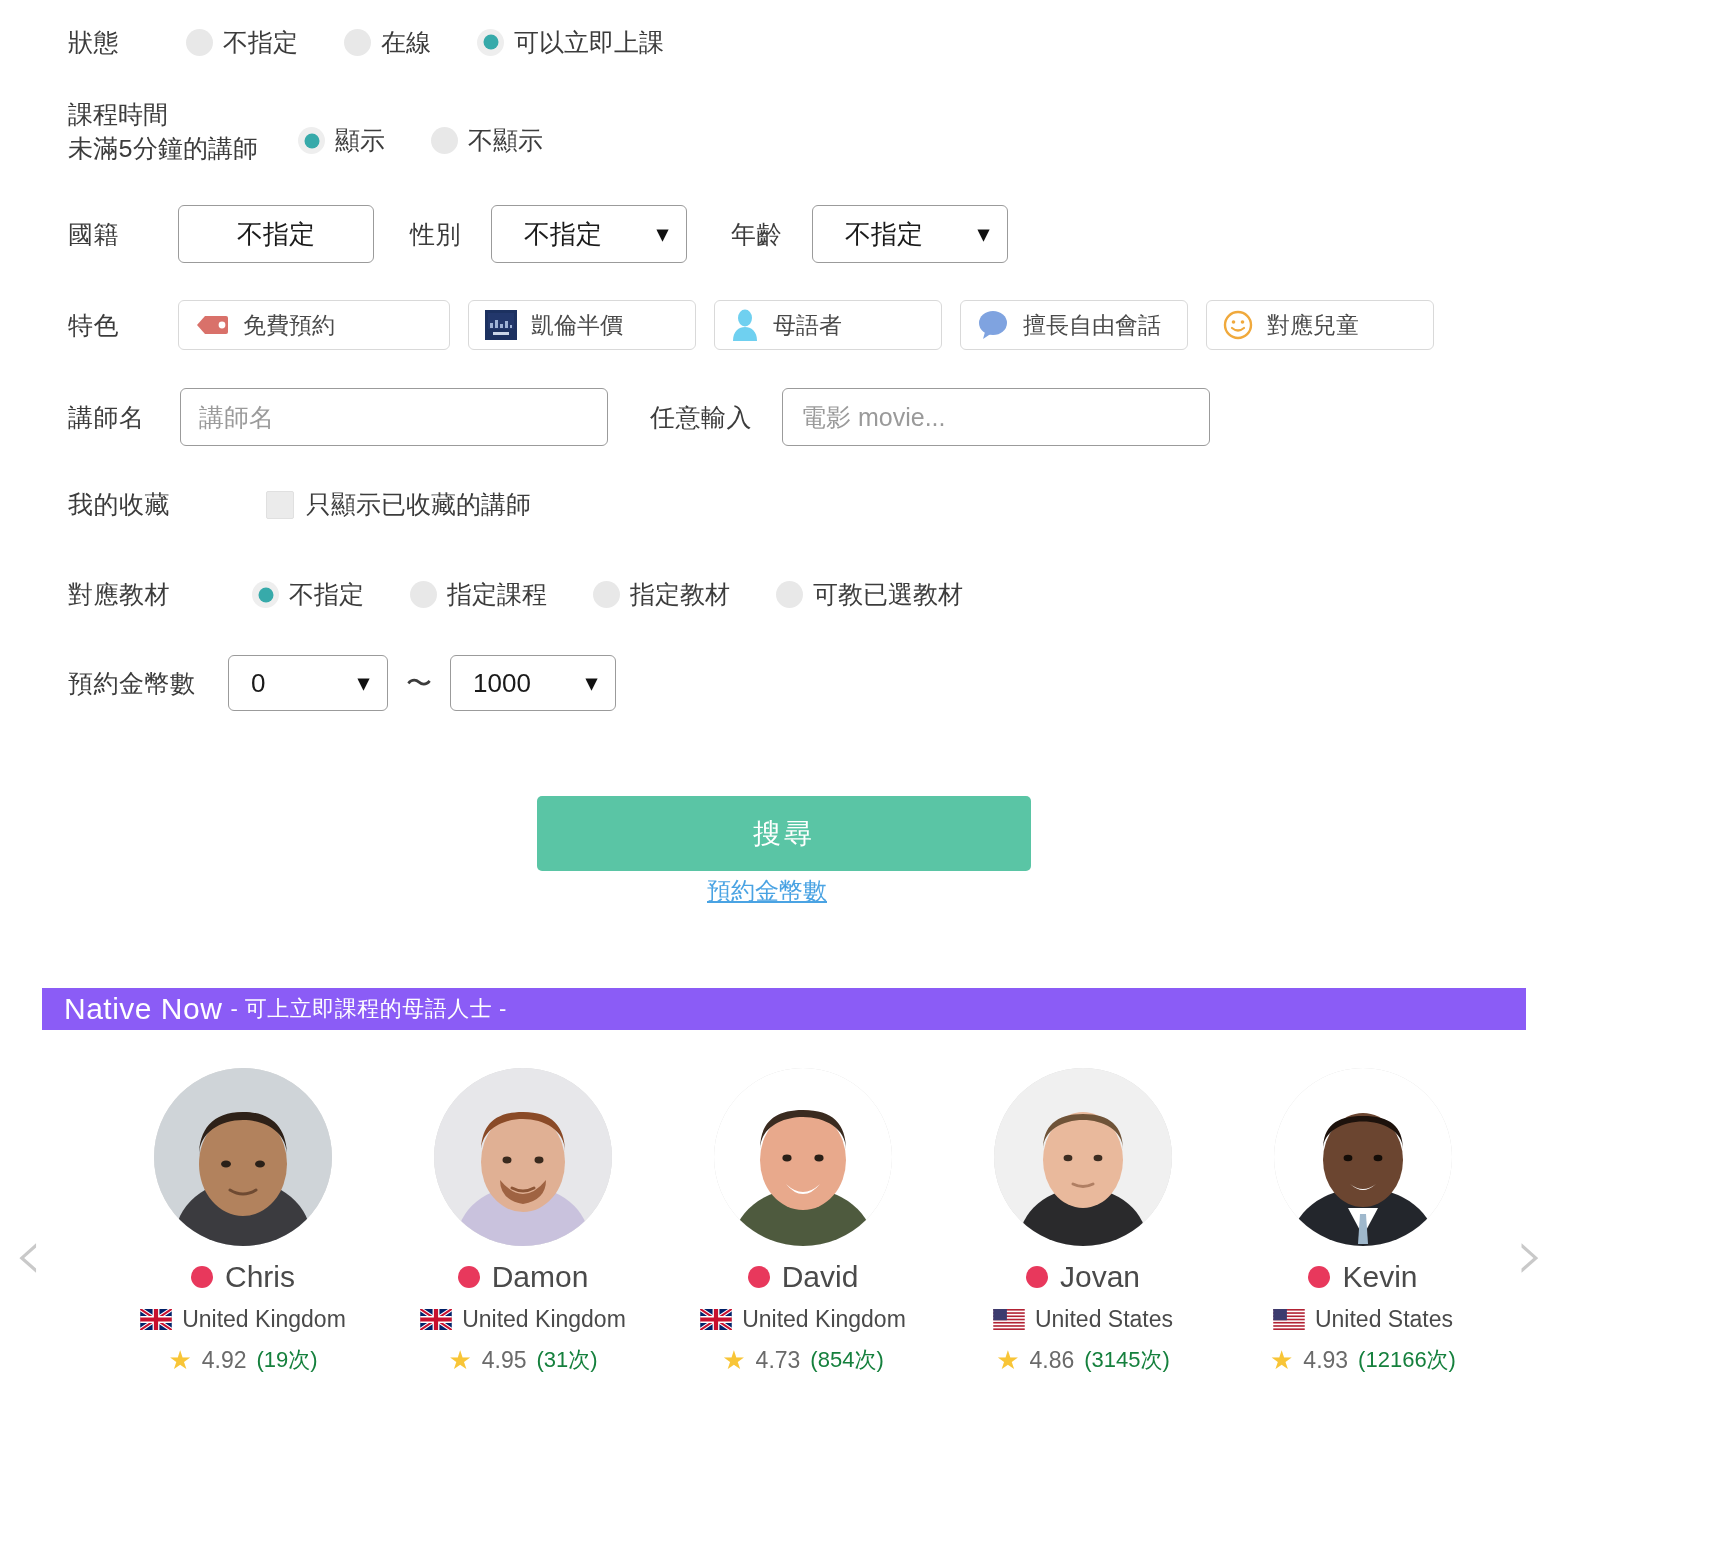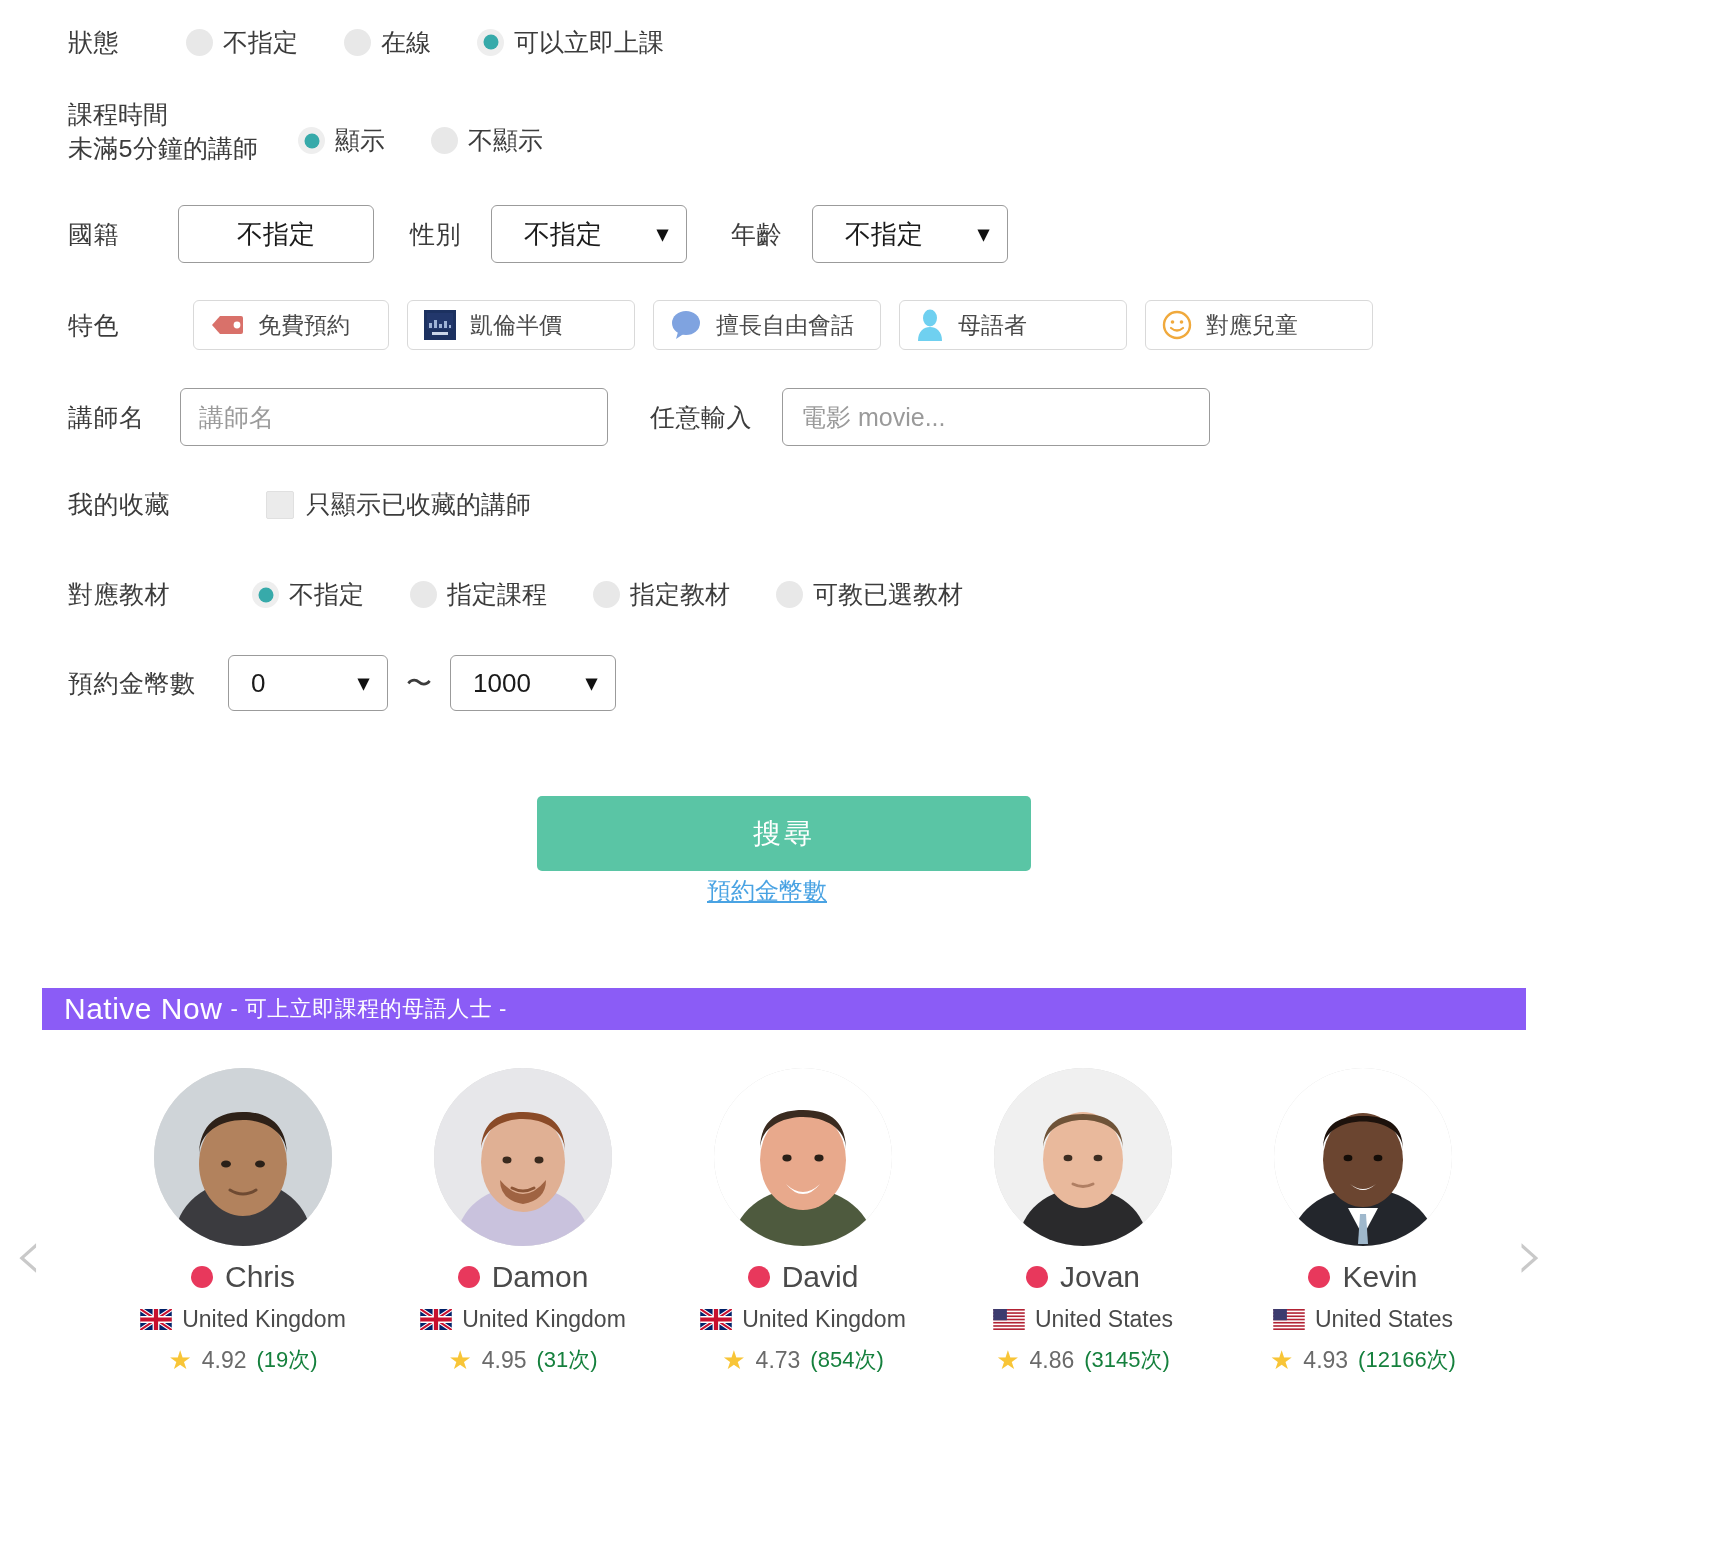--- a/index.html
+++ b/index.html
@@ -294,21 +294,21 @@
     <div class="row-label" style="margin-left:44px;">年齡</div>
     <div class="sel" style="width:196px; height:58px; margin-left:30px; justify-content:flex-start; padding-left:32px;">
       <span>不指定</span>
       <span class="caret">▾</span>
     </div>
   </div>
 
   <div class="abs" style="left:68px; top:300px; display:flex; align-items:center;">
     <div class="row-label" style="width:110px;">特色</div>
 
-    <div class="chip" style="width:196px;margin-left:15px;">
+    <div class="chip" style="width:272px;">
       <svg class="ico" width="34" height="24" viewBox="0 0 34 24">
         <path d="M2 12 L10 3 L31 3 a2 2 0 0 1 2 2 L33 19 a2 2 0 0 1 -2 2 L10 21 Z" fill="#d9716a"></path>
         <circle cx="27" cy="12" r="3.4" fill="#ffffff"></circle>
       </svg>
       <span class="chip-label">免費預約</span>
     </div>
 
     <div class="chip" style="width:228px; margin-left:18px;">
       <svg class="ico" width="32" height="30" viewBox="0 0 32 30">
         <rect x="0" y="0" width="32" height="30" fill="#1c3160"></rect>
@@ -319,33 +319,33 @@
           <rect x="15" y="14" width="3" height="4"></rect>
           <rect x="20" y="11" width="3" height="7"></rect>
           <rect x="25" y="15" width="2" height="3"></rect>
         </g>
         <rect x="8" y="22" width="16" height="3" fill="#c9d4e6"></rect>
       </svg>
       <span class="chip-label">凱倫半價</span>
     </div>
 
     <div class="chip" style="width:228px; margin-left:18px;">
+      <svg class="ico" width="28" height="32" viewBox="0 0 28 32">
+        <ellipse cx="14" cy="9" rx="7" ry="8.5" fill="#6fd0f0"></ellipse>
+        <path d="M2 32 C2 22 8 18 14 18 C20 18 26 22 26 32 Z" fill="#6fd0f0"></path>
+      </svg>
+      <span class="chip-label">母語者</span>
+    </div>
+
+    <div class="chip" style="width:228px; margin-left:18px;">
       <svg class="ico" width="32" height="30" viewBox="0 0 32 30">
         <ellipse cx="16" cy="13" rx="14" ry="12" fill="#7fa3e0"></ellipse>
         <path d="M8 22 L6 29 L15 23 Z" fill="#7fa3e0"></path>
       </svg>
       <span class="chip-label">擅長自由會話</span>
-    </div>
-
-    <div class="chip" style="width:228px; margin-left:18px;">
-      <svg class="ico" width="28" height="32" viewBox="0 0 28 32">
-        <ellipse cx="14" cy="9" rx="7" ry="8.5" fill="#6fd0f0"></ellipse>
-        <path d="M2 32 C2 22 8 18 14 18 C20 18 26 22 26 32 Z" fill="#6fd0f0"></path>
-      </svg>
-      <span class="chip-label">母語者</span>
     </div>
 
     <div class="chip" style="width:228px; margin-left:18px;">
       <svg class="ico" width="30" height="30" viewBox="0 0 30 30">
         <circle cx="15" cy="15" r="13" fill="none" stroke="#f0a93c" stroke-width="2.4"></circle>
         <circle cx="10.5" cy="12" r="1.8" fill="#f0a93c"></circle>
         <circle cx="19.5" cy="12" r="1.8" fill="#f0a93c"></circle>
         <path d="M9 18 Q15 23 21 18" fill="none" stroke="#f0a93c" stroke-width="2.2" stroke-linecap="round"></path>
       </svg>
       <span class="chip-label">對應兒童</span>

